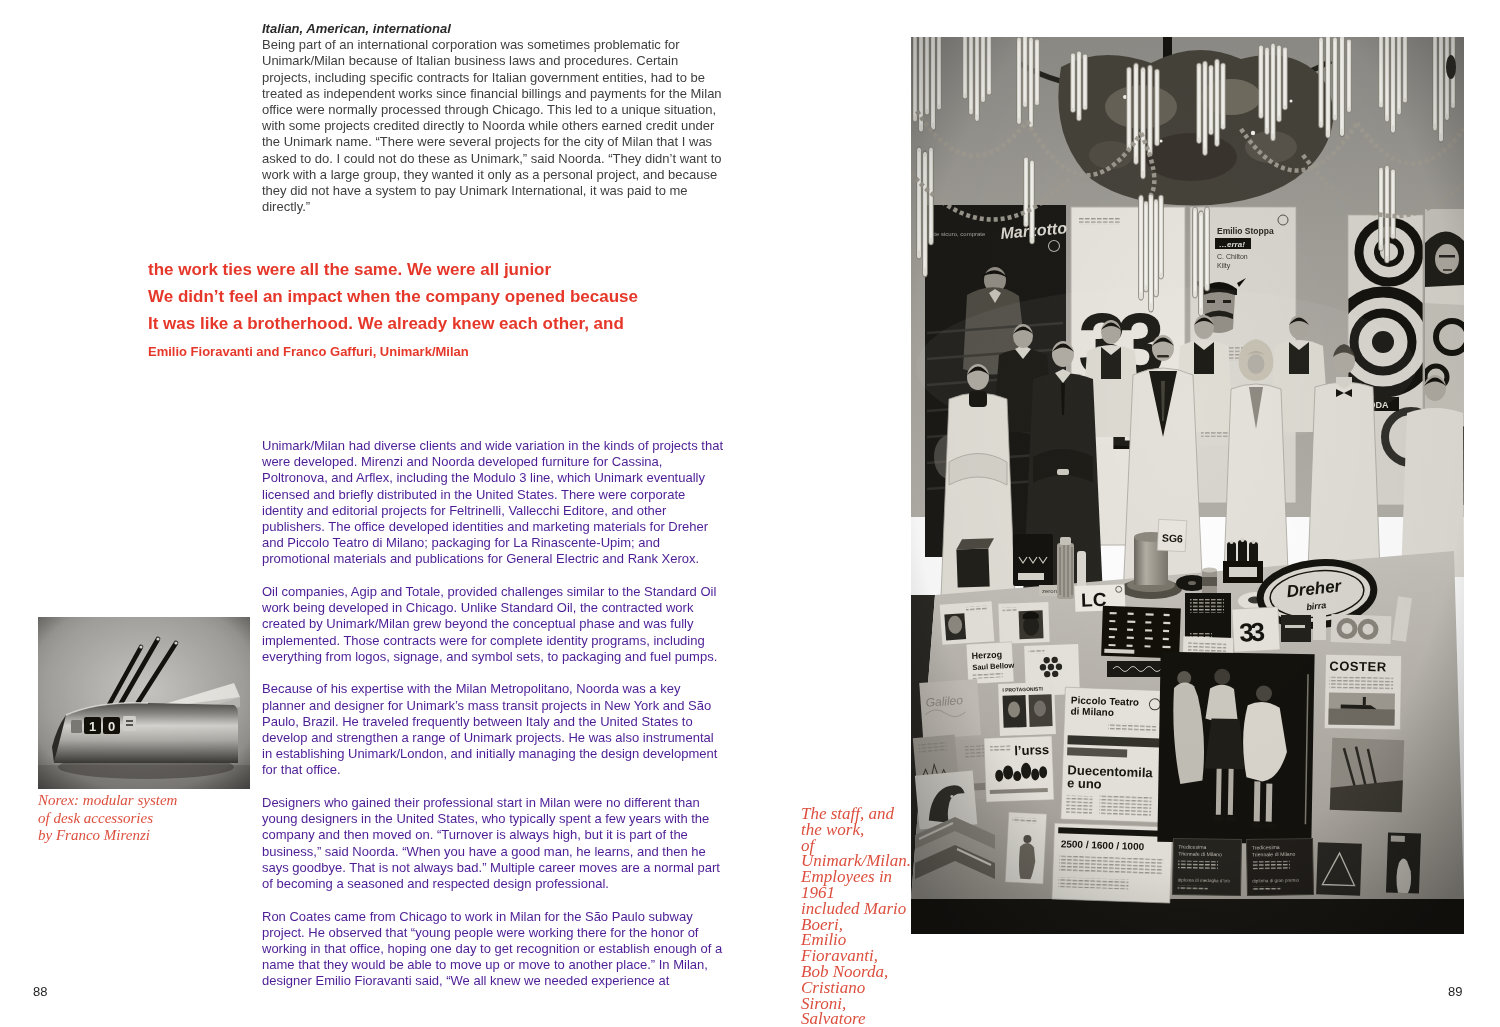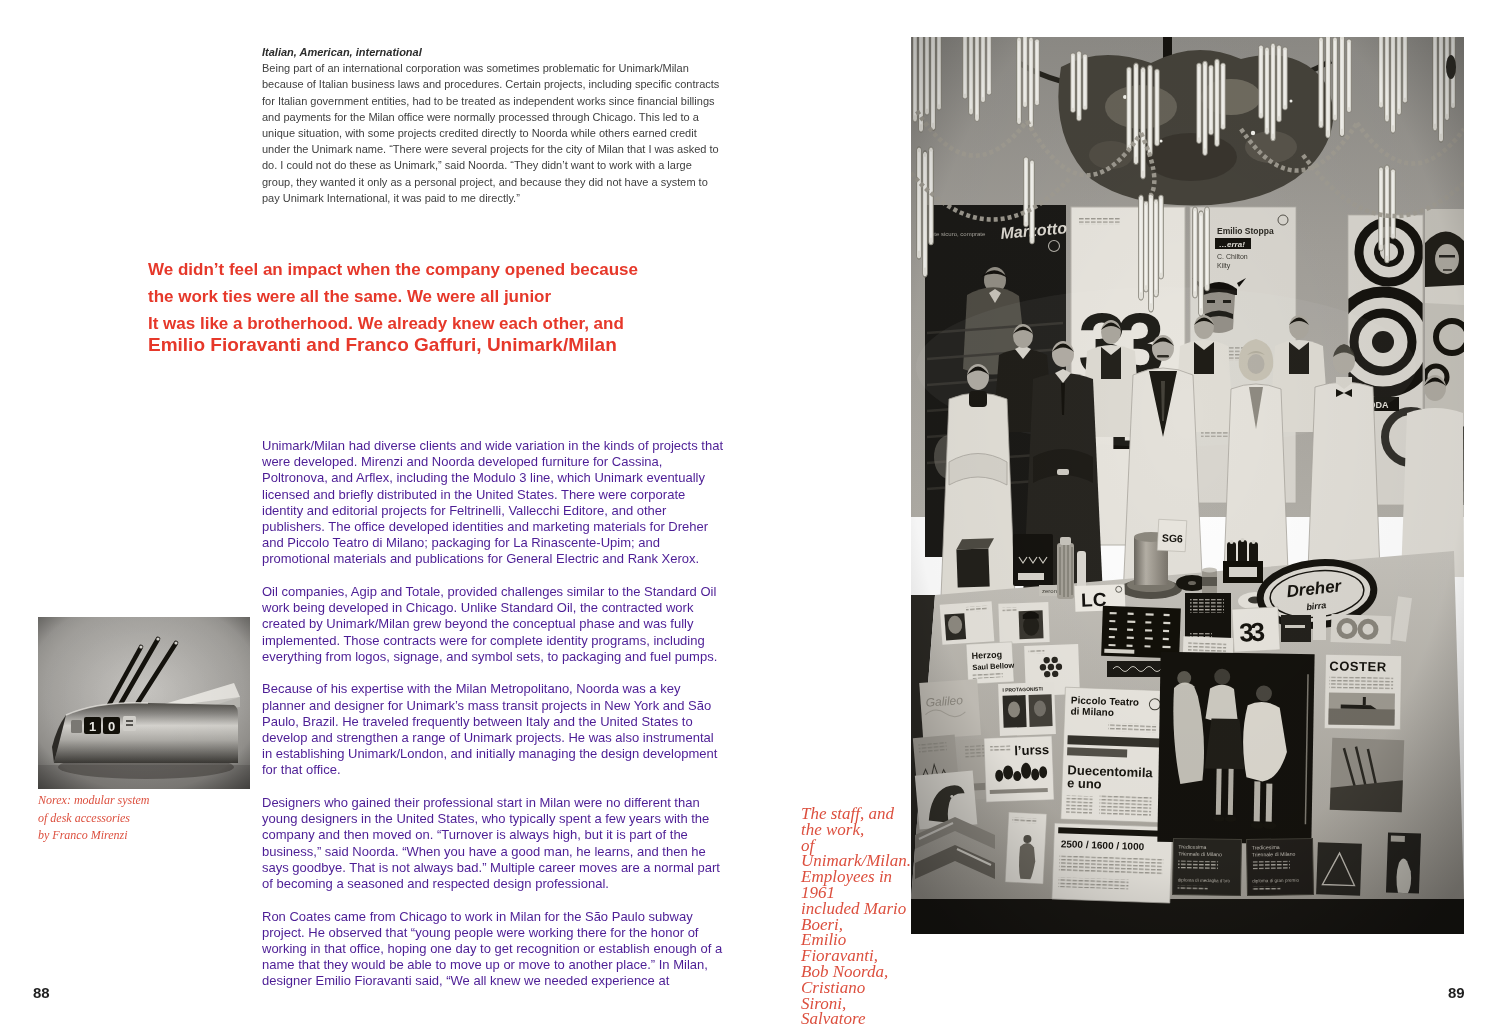--- a/index.html
+++ b/index.html
@@ -1,54 +1,54 @@
 <!DOCTYPE html>
 <html><head>
 <meta charset="utf-8">
 <style>
   *{box-sizing:border-box}
   html,body{margin:0;padding:0}
   body{position:relative;width:1500px;height:1027px;background:#ffffff;
        font-family:"Liberation Sans",sans-serif;overflow:hidden}
   .abs{position:absolute}
   figure{margin:0}
-  .text-col{left:262px;top:44px;width:462px;font-size:11px;line-height:16.2px;color:#3e3e3e}
+  .text-col{left:262px;top:21px;width:462px;font-size:13px;line-height:16.2px;color:#3e3e3e}
   .heading{font-weight:bold;font-style:italic;color:#2b2b2b;margin:0}
   .text-col p{margin:0}
   .body-rest{left:262px;top:438px;width:462px;font-size:13px;line-height:16.2px;color:#4c1d95}
   .body-rest p{margin:0 0 16.4px}
   .pull-quote{left:148px;top:257px;width:580px;color:#e6382a;font-weight:bold}
   .pq-line{font-size:17px;line-height:26.8px;white-space:nowrap}
-  .pq-attr{font-size:19px;line-height:16px;}
+  .pq-attr{font-size:13px;line-height:16px;margin-top:7px}
   .norex-photo{left:38px;top:617px;width:212px;height:172px}
   .caption{font-family:"Liberation Serif",serif;font-style:italic;color:#dc4f3e}
-  .norex-caption{left:38px;top:792px;font-size:12px;line-height:17.5px}
+  .norex-caption{left:38px;top:792px;font-size:15px;line-height:17.5px}
   .photo-caption{left:801px;top:806px;width:110px;font-size:17px;line-height:15.8px}
   .staff-photo{left:911px;top:37px;width:553px;height:897px}
-  .pagenum{top:984px;font-size:15px;font-weight:bold;color:#1f1f1f}
+  .pagenum{top:984px;font-size:13px;font-weight:normal;color:#1f1f1f}
   .pn-left{left:33px}
   .pn-right{left:1448px}
   svg{display:block;width:100%;height:100%}
   svg text{font-family:"Liberation Sans",sans-serif}
 </style>
 </head>
 <body>
 
 <main>
 
   <section>
 
     <div class="abs text-col">
       <p class="heading">Italian, American, international</p>
       <p>Being part of an international corporation was sometimes problematic for Unimark/Milan because of Italian business laws and procedures. Certain projects, including specific contracts for Italian government entities, had to be treated as independent works since financial billings and payments for the Milan office were normally processed through Chicago. This led to a unique situation, with some projects credited directly to Noorda while others earned credit under the Unimark name. “There were several projects for the city of Milan that I was asked to do. I could not do these as Unimark,” said Noorda. “They didn’t want to work with a large group, they wanted it only as a personal project, and because they did not have a system to pay Unimark International, it was paid to me directly.”</p>
     </div>
 
     <div class="abs pull-quote">
+      <div class="pq-line">the work ties were all the same. We were all junior</div>
       <div class="pq-line">We didn’t feel an impact when the company opened because</div>
-      <div class="pq-line">the work ties were all the same. We were all junior</div>
       <div class="pq-line">It was like a brotherhood. We already knew each other, and</div>
       <div class="pq-attr">Emilio Fioravanti and Franco Gaffuri, Unimark/Milan</div>
     </div>
 
     <div class="abs body-rest">
       <p>Unimark/Milan had diverse clients and wide variation in the kinds of projects that were developed. Mirenzi and Noorda developed furniture for Cassina, Poltronova, and Arflex, including the Modulo 3 line, which Unimark eventually licensed and briefly distributed in the United States. There were corporate identity and editorial projects for Feltrinelli, Vallecchi Editore, and other publishers. The office developed identities and marketing materials for Dreher and Piccolo Teatro di Milano; packaging for La Rinascente-Upim; and promotional materials and publications for General Electric and Rank Xerox.</p>
       <p>Oil companies, Agip and Totale, provided challenges similar to the Standard Oil work being developed in Chicago. Unlike Standard Oil, the contracted work created by Unimark/Milan grew beyond the conceptual phase and was fully implemented. Those contracts were for complete identity programs, including everything from logos, signage, and symbol sets, to packaging and fuel pumps.</p>
       <p>Because of his expertise with the Milan Metropolitano, Noorda was a key planner and designer for Unimark’s mass transit projects in New York and São Paulo, Brazil. He traveled frequently between Italy and the United States to develop and strengthen a range of Unimark projects. He was also instrumental in establishing Unimark/London, and initially managing the design development for that office.</p>
       <p>Designers who gained their professional start in Milan were no different than young designers in the United States, who typically spent a few years with the company and then moved on. “Turnover is always high, but it is part of the business,” said Noorda. “When you have a good man, he learns, and then he says goodbye. That is not always bad.” Multiple career moves are a normal part of becoming a seasoned and respected design professional.</p>
       <p>Ron Coates came from Chicago to work in Milan for the São Paulo subway project. He observed that “young people were working there for the honor of working in that office, hoping one day to get recognition or establish enough of a name that they would be able to move up or move to another place.” In Milan, designer Emilio Fioravanti said, “We all knew we needed experience at</p>

